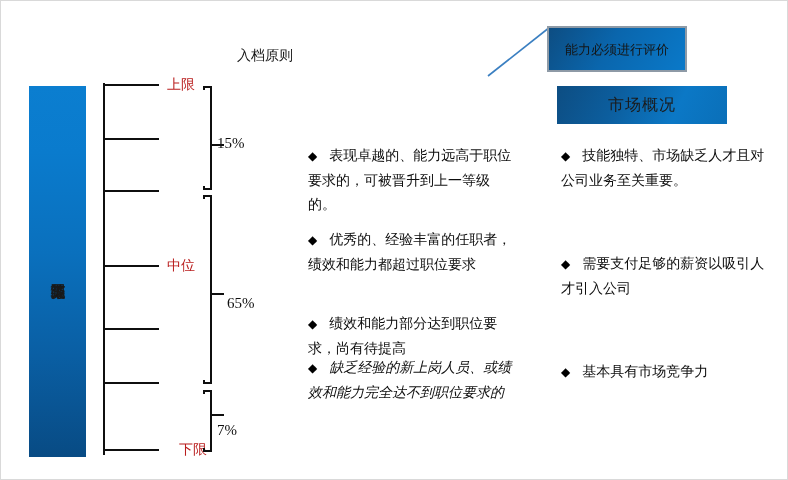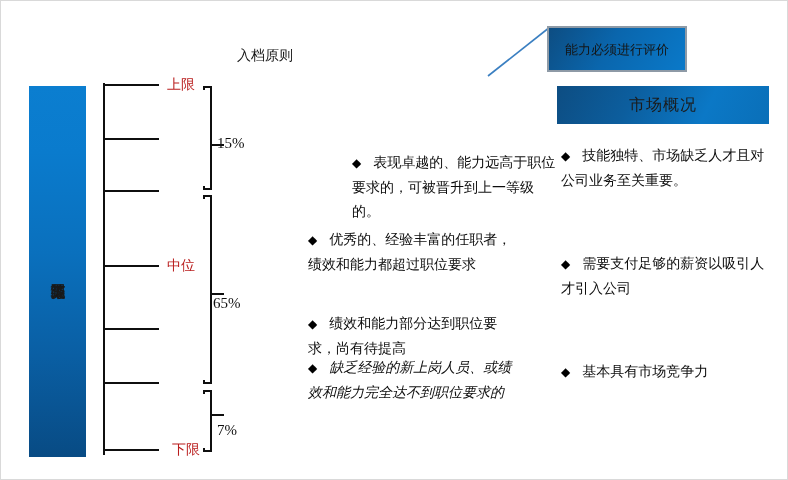--- a/index.html
+++ b/index.html
@@ -215,41 +215,41 @@
     <div class="rung" style="top:55px;"></div>
     <div class="rung" style="top:107px;"></div>
     <div class="rung" style="top:182px;"></div>
     <div class="rung" style="top:245px;"></div>
     <div class="rung" style="top:299px;"></div>
     <div class="rung" style="top:366px;"></div>
   </div>
 
   <div class="rung-label" style="left:166px; top:75px;">上限</div>
   <div class="rung-label" style="left:166px; top:256px;">中位</div>
-  <div class="rung-label" style="left:171px; top:440px;">下限</div>
+  <div class="rung-label" style="left:178px; top:440px;">下限</div>
 
   <div class="brace" style="left:200px; top:83px; height:108px;">
     <div class="brace-v"></div>
     <div class="brace-cap top"></div>
     <div class="brace-cap bot"></div>
     <div class="brace-corner top"></div>
     <div class="brace-corner bot"></div>
     <div class="brace-tick" style="top:60px;"></div>
   </div>
   <div class="pct-label" style="left:216px; top:134px;">15%</div>
 
   <div class="brace" style="left:200px; top:192px; height:193px;">
     <div class="brace-v"></div>
     <div class="brace-cap top"></div>
     <div class="brace-cap bot"></div>
     <div class="brace-corner top"></div>
     <div class="brace-corner bot"></div>
     <div class="brace-tick" style="top:100px;"></div>
   </div>
-  <div class="pct-label" style="left:212px; top:294px;">65%</div>
+  <div class="pct-label" style="left:226px; top:294px;">65%</div>
 
   <div class="brace" style="left:200px; top:387px; height:66px;">
     <div class="brace-v"></div>
     <div class="brace-cap top"></div>
     <div class="brace-cap bot"></div>
     <div class="brace-corner top"></div>
     <div class="brace-corner bot"></div>
     <div class="brace-tick" style="top:26px;"></div>
   </div>
   <div class="pct-label" style="left:216px; top:421px;">7%</div>
@@ -258,26 +258,26 @@
 
   <svg class="leader-line" viewBox="0 0 70 55" width="70" height="55">
     <line x1="66" y1="3" x2="4" y2="52" stroke="#3a7fc1" stroke-width="1.6"></line>
   </svg>
 
   <div class="callout">
     <span class="callout-text">能力必须进行评价</span>
   </div>
 
 
-  <div class="col-header" style="left:556px; top:85px; width:212px;">
+  <div class="col-header" style="left:556px; top:85px; width:170px;">
     <span class="col-header-text">市场概况</span>
   </div>
 
   <div class="bullet-list">
-    <div class="bullet-item" style="left:307px; top:149px; width:206px;margin-left:44px;">
+    <div class="bullet-item" style="left:307px; top:142px; width:206px;">
       <span class="bullet-mark">◆</span><span>表现卓越的、能力远高于职位要求的，可被晋升到上一等级的。</span>
     </div>
     <div class="bullet-item" style="left:307px; top:226px; width:206px;">
       <span class="bullet-mark">◆</span><span>优秀的、经验丰富的任职者，绩效和能力都超过职位要求</span>
     </div>
     <div class="bullet-item" style="left:307px; top:310px; width:206px;">
       <span class="bullet-mark">◆</span><span>绩效和能力部分达到职位要求，尚有待提高</span>
     </div>
     <div class="bullet-item" style="left:307px; top:354px; width:206px;font-style:italic;">
       <span class="bullet-mark">◆</span><span>缺乏经验的新上岗人员、或绩效和能力完全达不到职位要求的</span>

